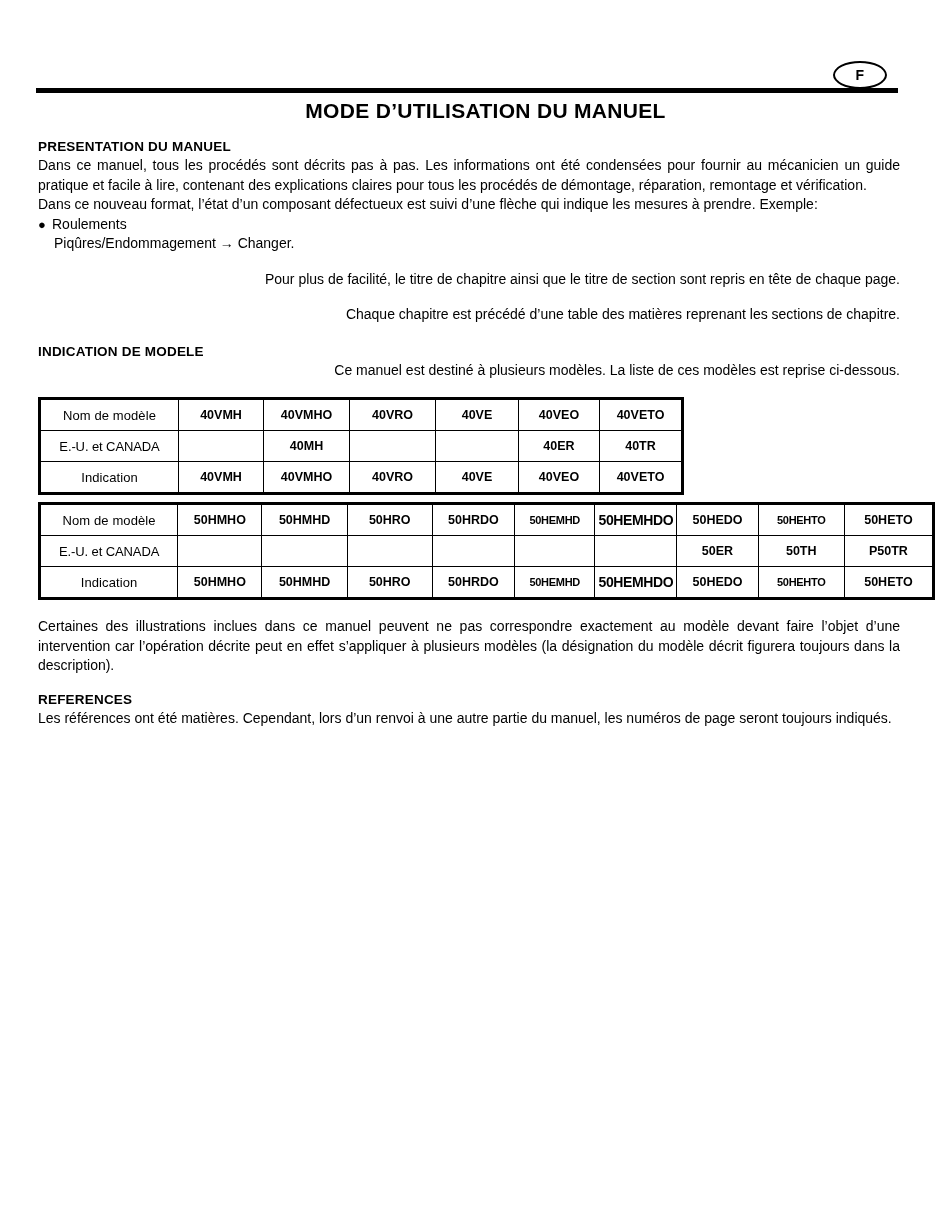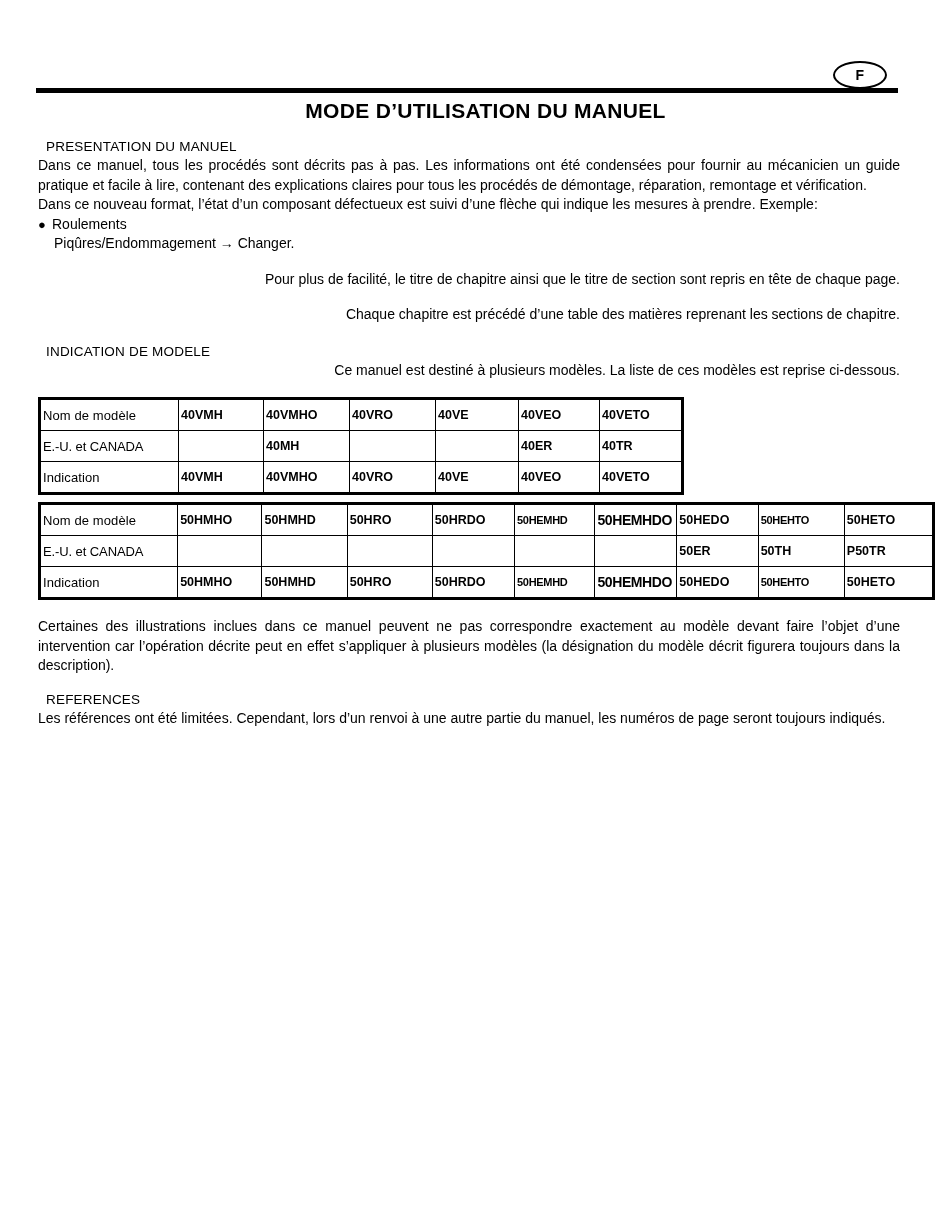--- a/index.html
+++ b/index.html
@@ -66,22 +66,22 @@
   
   .content {
     position: absolute;
     left: 38px;
     top: 139px;
     width: 862px;
   }
 
   h2.sec-head {
     font-size: 13.5px;
-    font-weight: normal;
-    margin: 0 0 2px 8px;
+    font-weight: bold;
+    margin: 0 0 2px 0;
     letter-spacing: 0.2px;
   }
 
   p.body {
     font-size: 14px;
     line-height: 19.5px;
     margin: 0;
     text-align: justify;
     text-justify: inter-word;
   }
@@ -111,21 +111,21 @@
     border-collapse: collapse;
     table-layout: fixed;
     border: 3px solid #000;
     background: #fff;
   }
   table.model-tbl td {
     border: 1.6px solid #000;
     height: 30px;
     font-size: 12.5px;
     font-weight: bold;
-    text-align: left;
+    text-align: center;
     vertical-align: middle;
     padding: 0 2px;
     white-space: nowrap;
     overflow: hidden;
   }
   table.model-tbl td.rowhead {
     font-weight: normal;
     font-size: 13px;
     letter-spacing: 0.1px;
   }
@@ -264,16 +264,16 @@
 
   <div class="content" style="top:617px;">
 
 
     <p class="body">Certaines des illustrations inclues dans ce manuel peuvent ne pas correspondre exactement au modèle devant faire l’objet d’une intervention car l’opération décrite peut en effet s’appliquer à plusieurs modèles (la désignation du modèle décrit figurera toujours dans la description).</p>
 
     <div class="gap-md"></div>
 
     <h2 class="sec-head">REFERENCES</h2>
 
-    <p class="body">Les références ont été limitées. Cependant, lors d’un renvoi à une autre partie du manuel, les numéros de page seront toujours indiqués.</p>
+    <p class="body">Les références ont été matières. Cependant, lors d’un renvoi à une autre partie du manuel, les numéros de page seront toujours indiqués.</p>
   </div>
 
 </div>
 
 </body></html>

